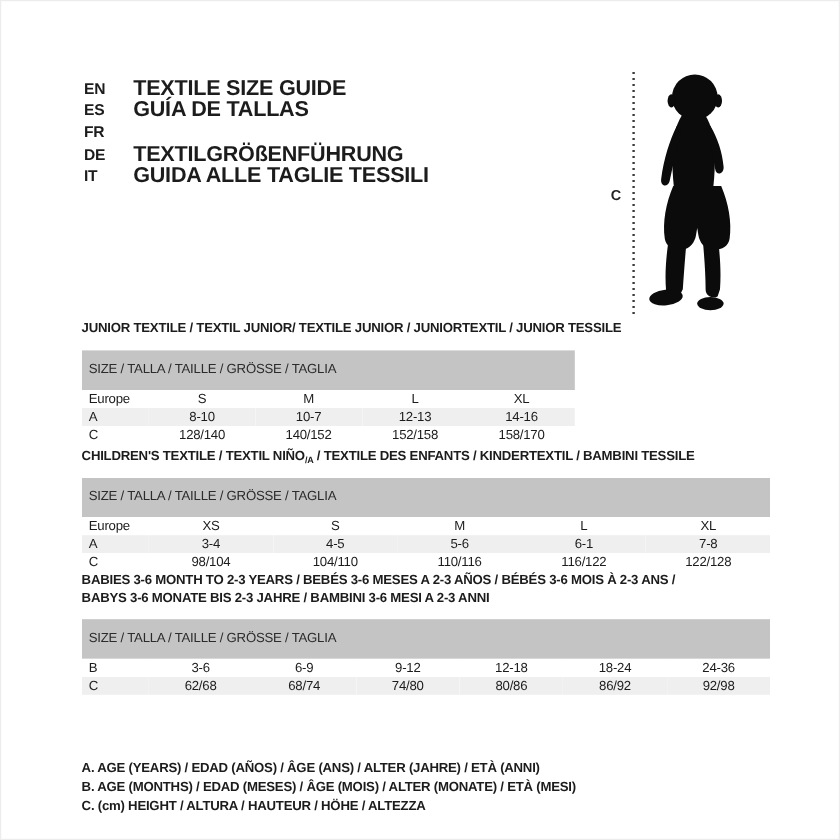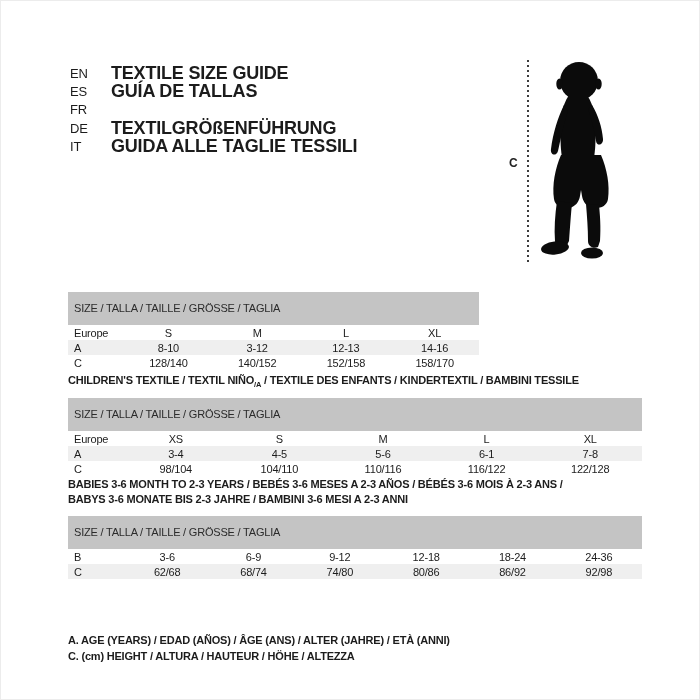--- a/index.html
+++ b/index.html
@@ -6,21 +6,21 @@
   body { background:#fff; font-family:"Liberation Sans", sans-serif; color:#1c1c1c; }
   #page {
     position:relative; width:700px; height:700px; background:#ffffff;
     border:1px solid #ececec; overflow:hidden;
     letter-spacing:-0.2px;
   }
 
   
   .langs { position:absolute; left:69px; top:63px; }
   .lang-row { display:flex; height:18.4px; align-items:center; }
-  .lang-code { width:41px; font-size:13px; font-weight:normal; }
+  .lang-code { width:41px; font-size:13px; font-weight:bold; }
   .lang-label { font-size:18px; font-weight:bold; }
 
   
   .figure { position:absolute; left:500px; top:55px; width:196px; height:215px; }
   .c-marker { position:absolute; left:8px; top:100px; font-size:12px; font-weight:bold; color:#222; }
   .dotted-line {
     position:absolute; left:26px; top:4px; width:2px; height:204px;
     background:repeating-linear-gradient(#3c3c3c 0 2px, transparent 2px 5px);
   }
   .toddler-svg { position:absolute; left:32px; top:3px; }
@@ -78,20 +78,21 @@
       <path d="M31,46 C25,58 20,74 18,90 C17,96 23,98 25,92 C28,78 31,64 35,52 Z"></path>
       <path d="M59,46 C65,56 69,68 70,80 C70.5,86 64,88 63,82 C61,70 58,58 55,50 Z"></path>
       <path d="M28,96 C22,110 19,126 21,140 C22,147 29,150 36,149 C42,148 46,143 47,137 L48,131 L49,137 C50,143 54,148 60,149 C67,150 74,147 75,140 C77,126 74,110 68,96 Z"></path>
       <path d="M24,142 C22,156 21,170 22,182 C22,188 28,190 33,188 L36,182 C37,168 38,154 39,144 Z"></path>
       <path d="M53,145 C54,157 55,170 55,182 C55,188 61,190 65,188 L67,182 C68,168 67,156 66,146 Z"></path>
       <ellipse cx="22" cy="189" rx="14" ry="6.5" transform="rotate(-6 22 189)"></ellipse>
       <ellipse cx="59" cy="194" rx="11" ry="5.5"></ellipse>
     </svg>
   </div>
 
+  <div class="sec-heading" style="top:266px;">JUNIOR TEXTILE / TEXTIL JUNIOR/ TEXTILE JUNIOR / JUNIORTEXTIL / JUNIOR TESSILE</div>
   <table class="size-table" style="top:291px; width:411px;">
     <colgroup>
         <col style="width:56px">
         <col>
         <col>
         <col>
         <col>
       </colgroup>
     <tbody>
         <tr class="bar">
@@ -100,21 +101,21 @@
     <tr>
       <td class="lbl">Europe</td>
       <td>S</td>
       <td>M</td>
       <td>L</td>
       <td>XL</td>
     </tr>
     <tr class="stripe">
       <td class="lbl">A</td>
       <td>8-10</td>
-      <td>3-12</td>
+      <td>10-7</td>
       <td>12-13</td>
       <td>14-16</td>
     </tr>
     <tr>
       <td class="lbl">C</td>
       <td>128/140</td>
       <td>140/152</td>
       <td>152/158</td>
       <td>158/170</td>
     </tr>
@@ -196,16 +197,17 @@
       <td>74/80</td>
       <td>80/86</td>
       <td>86/92</td>
       <td>92/98</td>
     </tr>
   </tbody>
     </table>
 
   <div class="footnotes">
     <div>A. AGE (YEARS) / EDAD (AÑOS) / ÂGE (ANS) / ALTER (JAHRE) / ETÀ (ANNI)</div>
+    <div>B. AGE (MONTHS) / EDAD (MESES) / ÂGE (MOIS) / ALTER (MONATE) / ETÀ (MESI)</div>
     <div>C. (cm) HEIGHT / ALTURA / HAUTEUR / HÖHE / ALTEZZA</div>
   </div>
 
 </div>
 
 </body></html>

